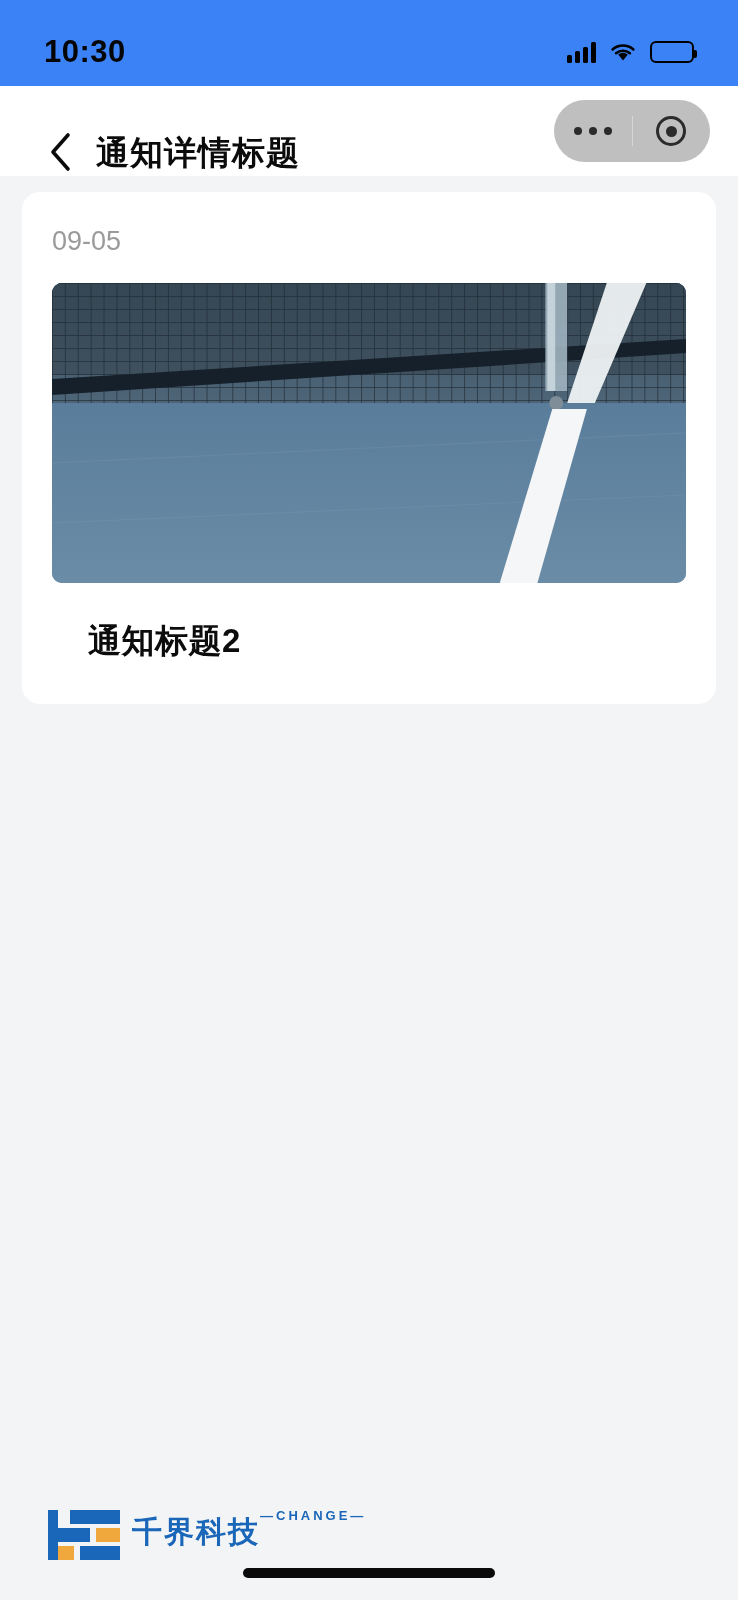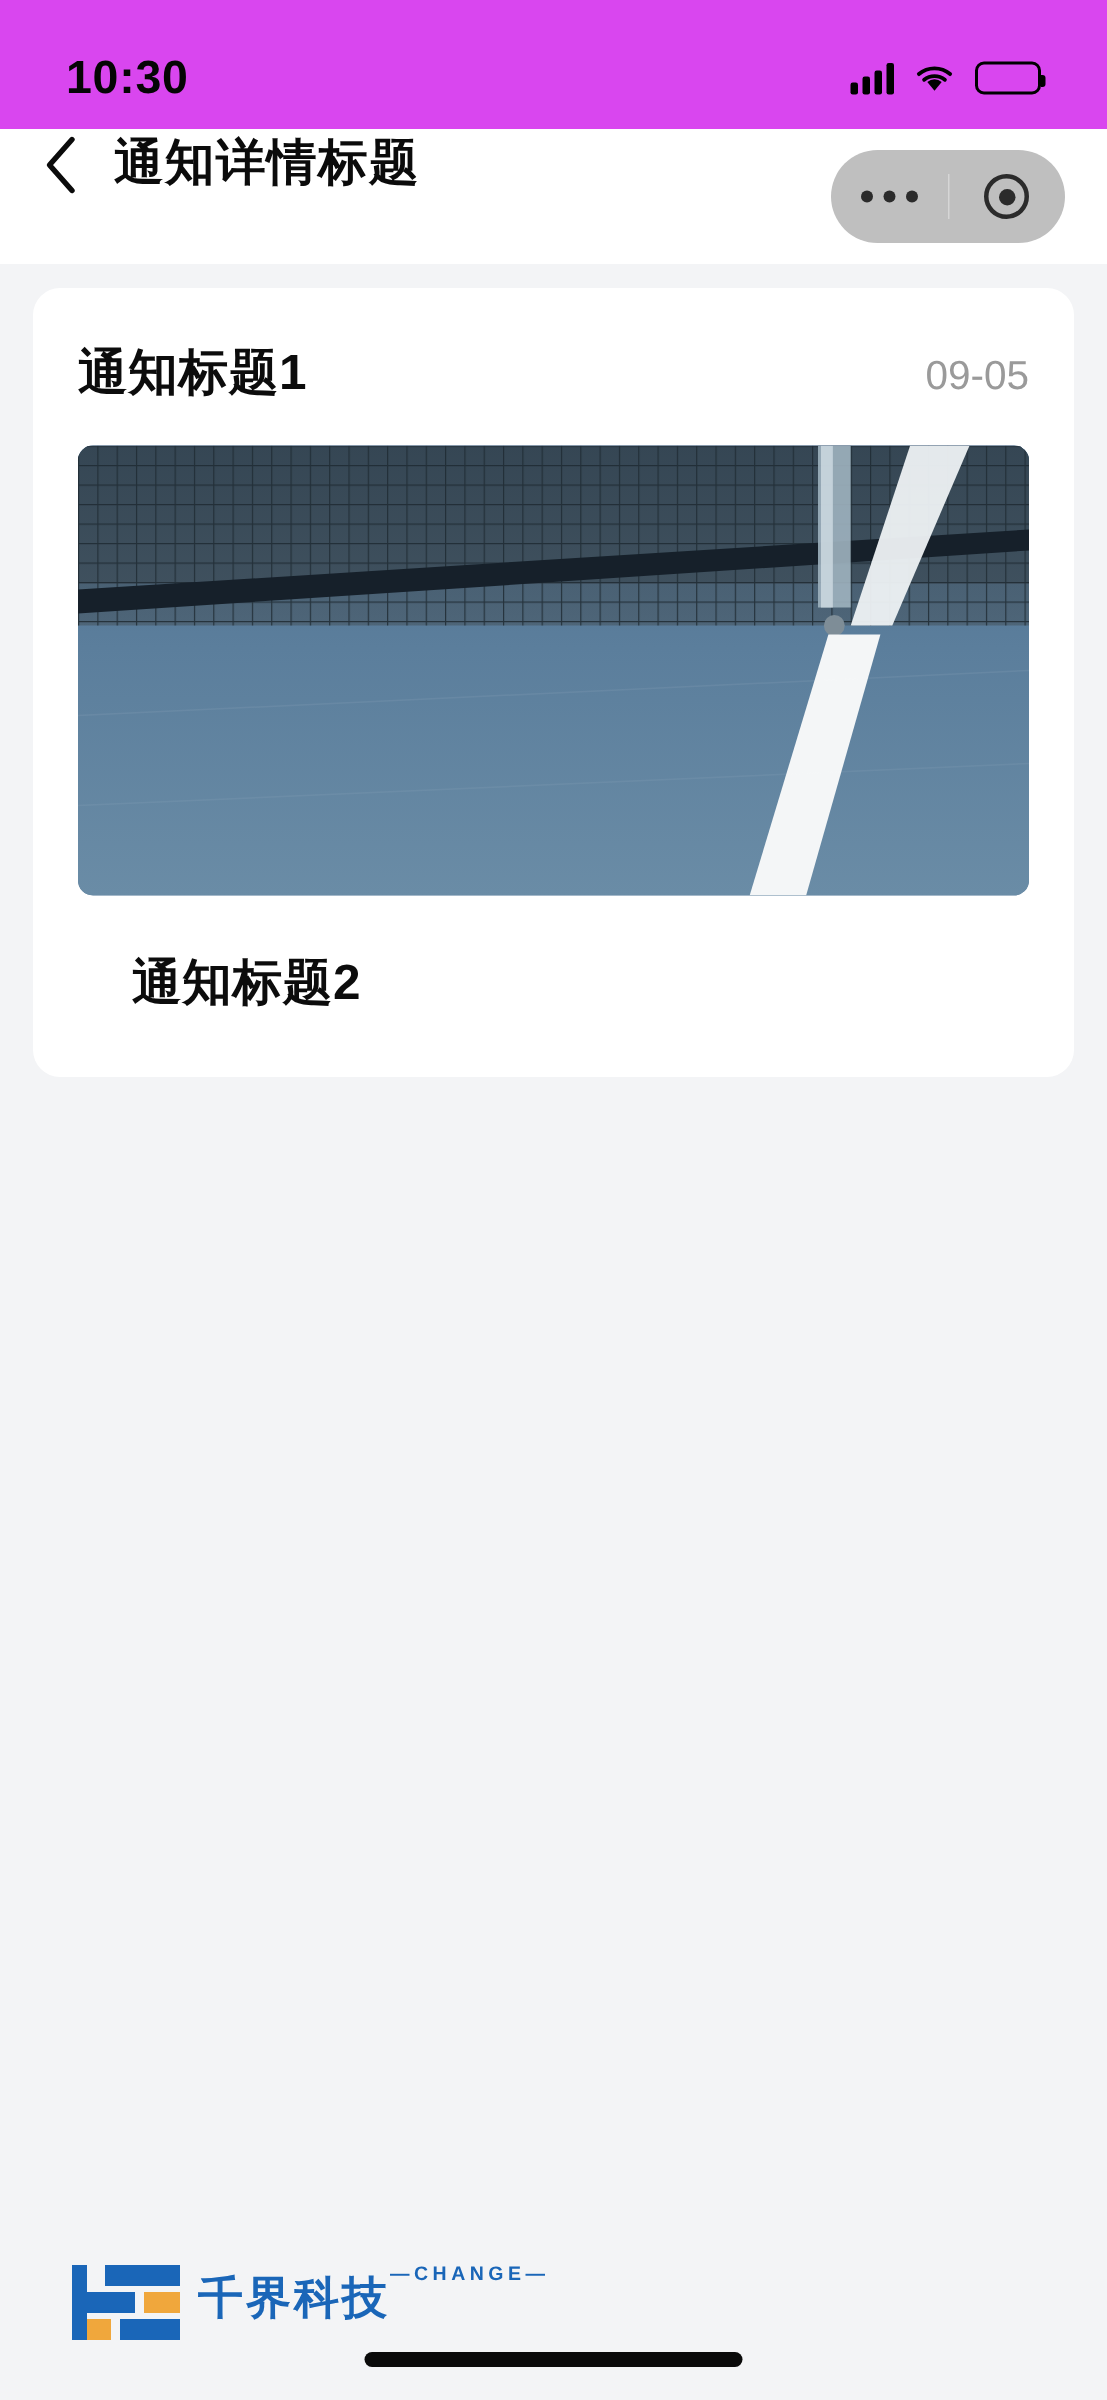--- a/index.html
+++ b/index.html
@@ -16,21 +16,21 @@
     height: 1600px;
     background: #f3f4f6;
     display: flex;
     flex-direction: column;
   }
 
   
   .statusbar {
     height: 86px;
     flex: 0 0 86px;
-    background: #d946ef;
+    background: #3b82f6;
     display: flex;
     align-items: center;
     justify-content: space-between;
     padding: 18px 44px 0 44px;
   }
   .status-time {
     font-size: 31px;
     font-weight: 700;
     color: #050505;
     letter-spacing: 0.5px;
@@ -64,22 +64,22 @@
     content: ""; position: absolute; right: -5px; top: 7px;
     width: 3px; height: 8px; background: #000; border-radius: 0 2px 2px 0;
   }
   .batt-fill { height: 100%; background: #000; border-radius: 3px; }
 
   
   .navbar {
     flex: 0 0 90px;
     background: #ffffff;
     display: flex;
-    align-items: flex-start;
-    padding: 0 28px 0 18px;
+    align-items: flex-end;
+    padding: 0 28px 0 38px;
     position: relative;
   }
   .back-btn {
     width: 44px; height: 48px;
     display: flex; align-items: center; justify-content: center;
     cursor: pointer;
   }
   .nav-title {
     font-size: 33px;
     font-weight: 600;
@@ -248,21 +248,20 @@
             <i></i>
           </span>
       </div>
     </div>
   </div>
 
   <div class="scroll">
     <div class="card">
 
       <div class="sec-head">
-        <div class="sec-title">通知标题1</div>
         <div class="sec-date">09-05</div>
       </div>
 
       <div class="photo">
         <svg viewBox="0 0 640 300" preserveAspectRatio="none" xmlns="http://www.w3.org/2000/svg">
           <defs>
             <linearGradient id="court" x1="0" y1="0" x2="0" y2="1">
               <stop offset="0%" stop-color="#4e6f8c"></stop>
               <stop offset="45%" stop-color="#5b7e9c"></stop>
               <stop offset="100%" stop-color="#6a8ca6"></stop>

